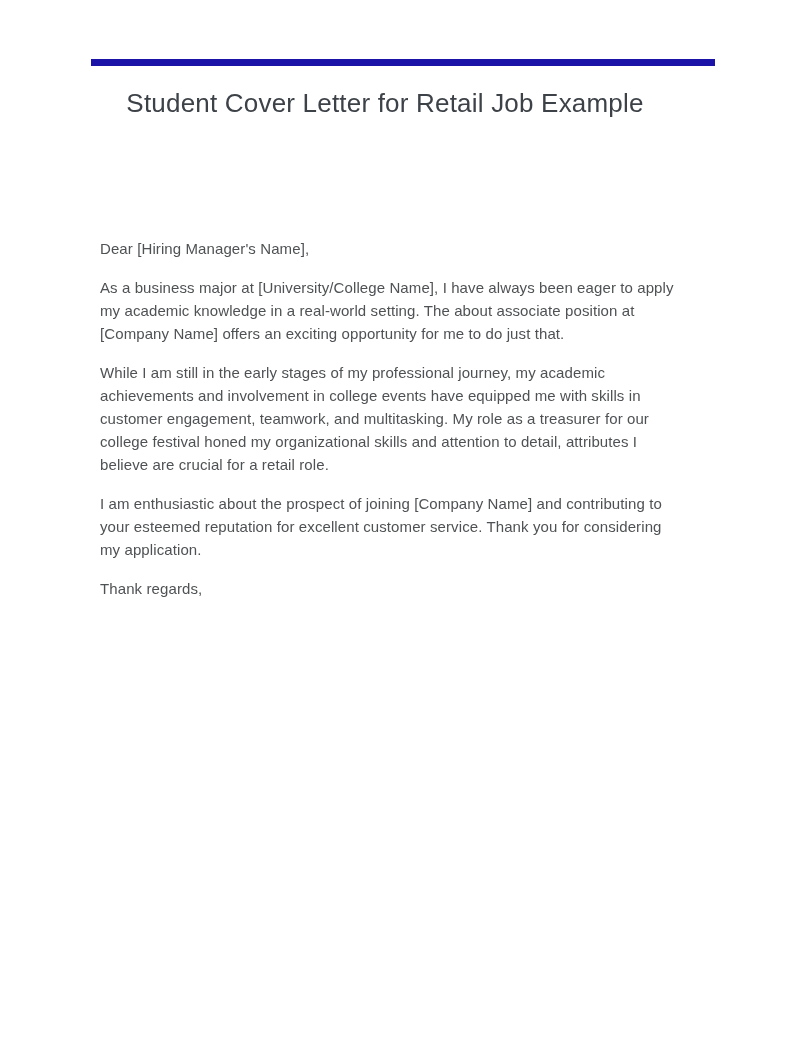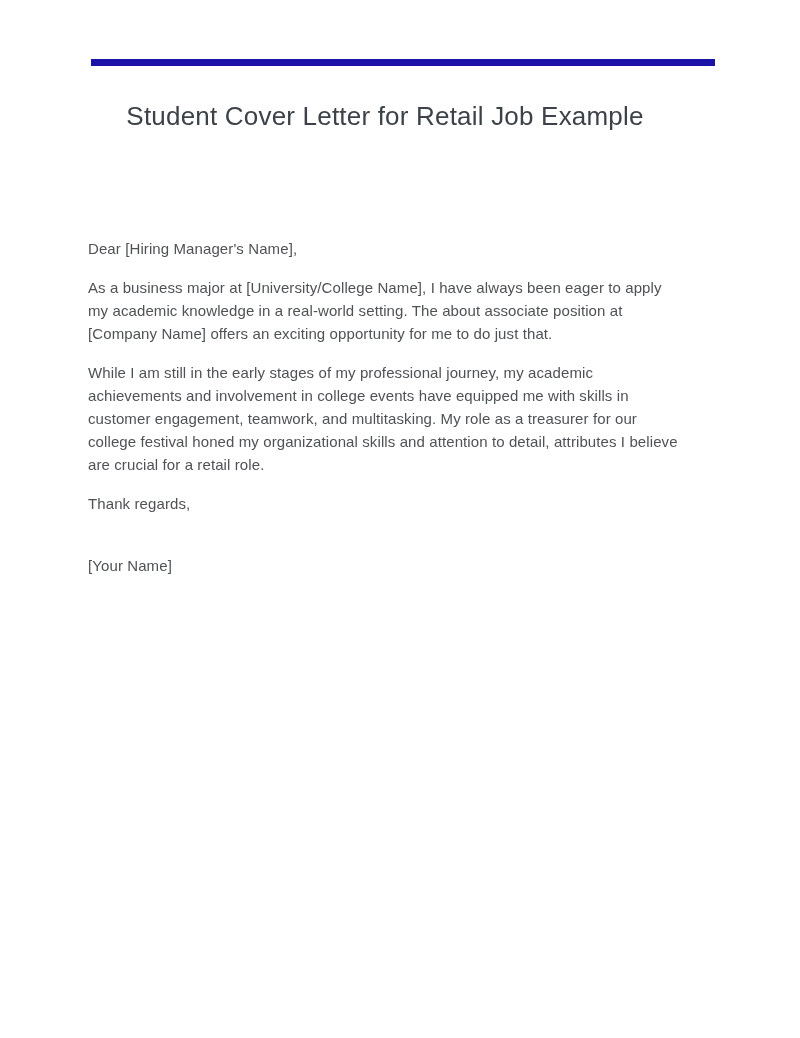--- a/index.html
+++ b/index.html
@@ -17,59 +17,59 @@
   .accent-bar {
     position: absolute;
     left: 91px;
     top: 59px;
     width: 624px;
     height: 7px;
   }
   .doc-title {
     position: absolute;
     left: 88px;
-    top: 100px;
+    top: 87px;
     width: 594px;
     margin: 0;
     text-align: center;
     font-size: 26px;
     font-weight: 400;
     line-height: 1.25;
     letter-spacing: 0.2px;
     white-space: nowrap;
   }
   .letter-body {
     position: absolute;
     left: 88px;
     top: 237px;
     width: 595px;
     font-size: 15px;
     line-height: 23px;
     letter-spacing: 0.1px;
   }
   .letter-body p {
-    margin: 0 0 16px 0;
+    margin: 0 0 16px 12px;
   }
   .letter-body p.signature {
     margin-top: 39px;
   }
 </style>
 </head>
 <body>
 
 <div class="accent-bar" style="background-color: rgb(27, 18, 168);"></div>
 
 <h1 class="doc-title" style="color: rgb(61, 66, 72);">Student Cover Letter for Retail Job Example</h1>
 
 <div class="letter-body" style="color: rgb(79, 82, 84);">
 
   <p>Dear [Hiring Manager's Name],</p>
 
   <p>As a business major at [University/College Name], I have always been eager to apply my academic knowledge in a real-world setting. The about associate position at [Company Name] offers an exciting opportunity for me to do just that.</p>
 
   <p>While I am still in the early stages of my professional journey, my academic achievements and involvement in college events have equipped me with skills in customer engagement, teamwork, and multitasking. My role as a treasurer for our college festival honed my organizational skills and attention to detail, attributes I believe are crucial for a retail role.</p>
 
+  <p>I am enthusiastic about the prospect of joining [Company Name] and contributing to your esteemed reputation for excellent customer service. Thank you for considering my application.</p>
 
   <p>Thank regards,</p>
 
-  <p class="signature">[Your Name]</p>
 
 </div>
 
 </body></html>

